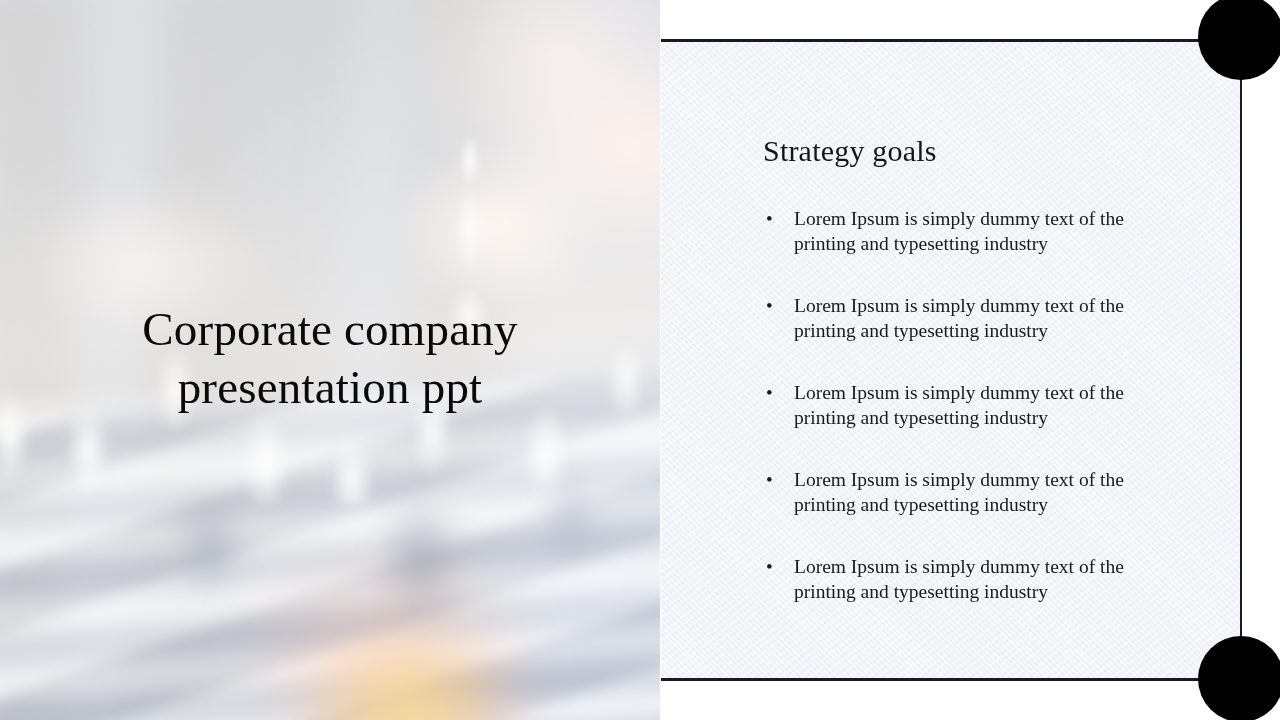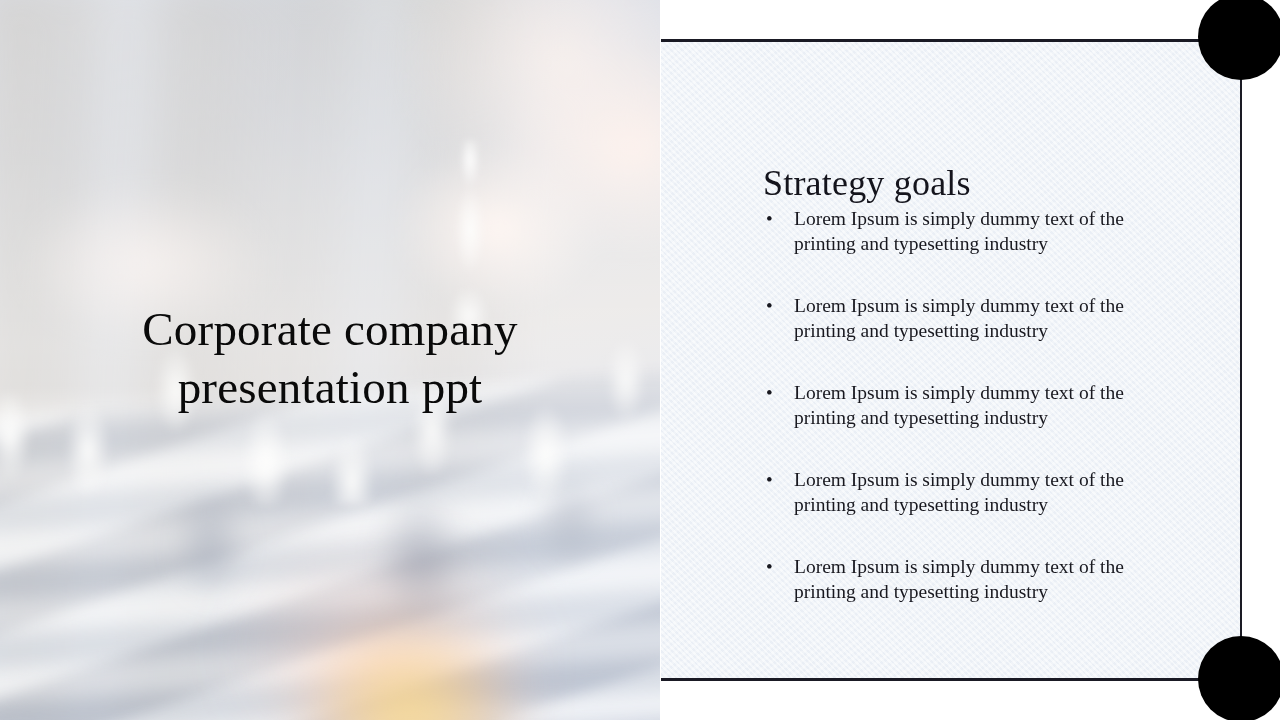--- a/index.html
+++ b/index.html
@@ -201,22 +201,22 @@
     background:
       repeating-linear-gradient(45deg, rgba(255,255,255,0.55) 0 2px, rgba(226,232,241,0.35) 2px 4px),
       repeating-linear-gradient(-38deg, rgba(255,255,255,0.45) 0 3px, rgba(221,229,240,0.30) 3px 6px);
     opacity: 0.7;
     pointer-events: none;
   }
 
   .section-heading {
     position: absolute;
     left: 102px;
-    top: 120px;
-    font-size: 36px;
+    top: 92px;
+    font-size: 30px;
     color: #14141c;
     letter-spacing: 0.2px;
   }
 
   .bullet-list {
     position: absolute;
     left: 100px;
     top: 164px;
     width: 400px;
     margin: 0;

